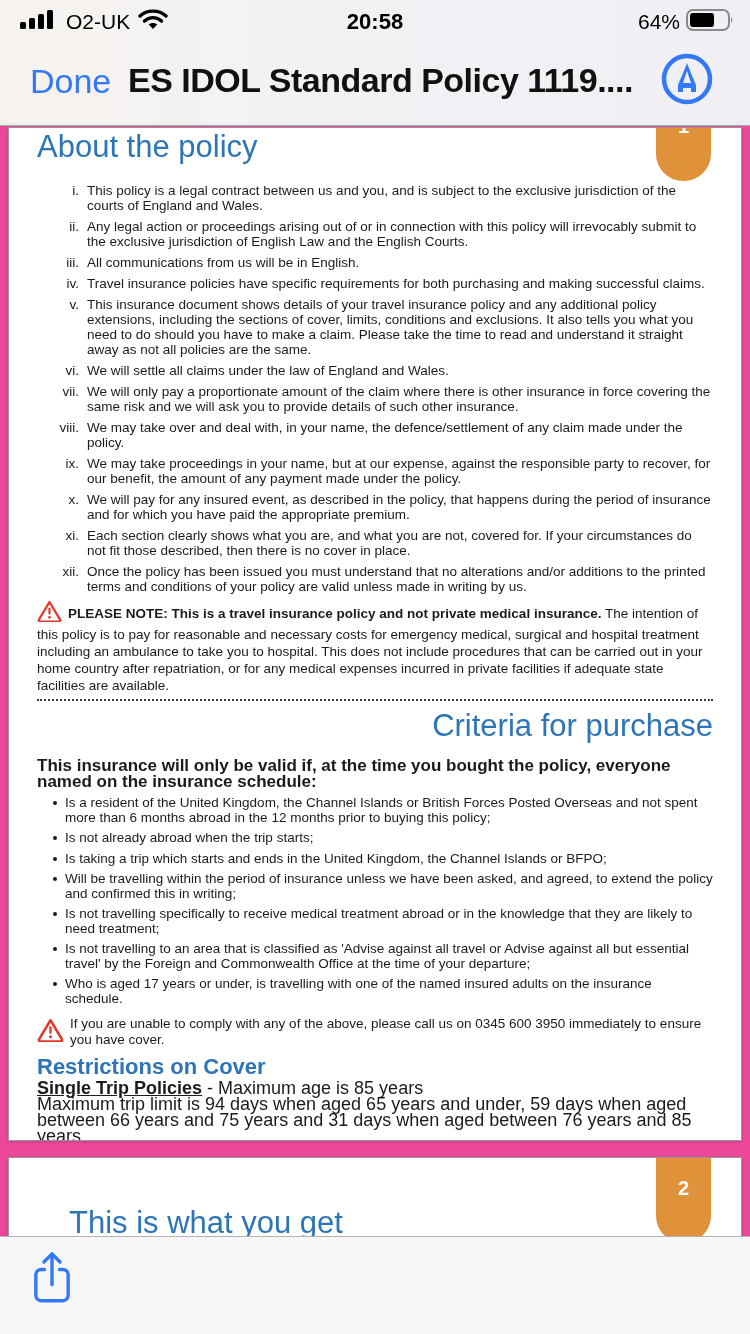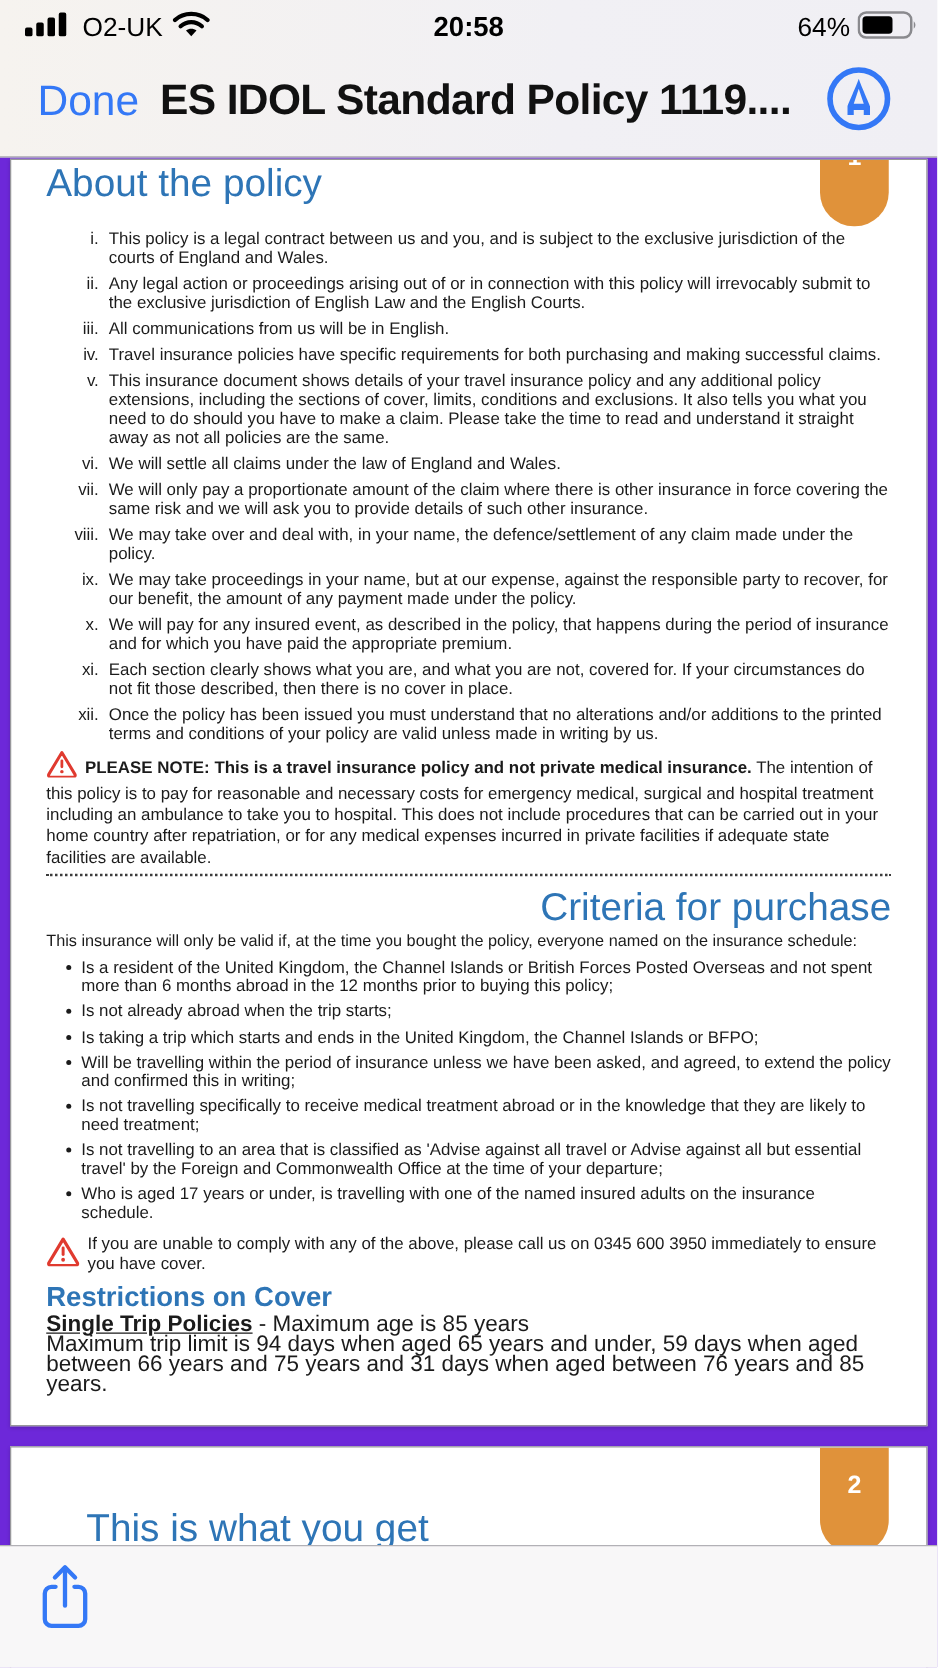--- a/index.html
+++ b/index.html
@@ -26,21 +26,21 @@
     position:absolute; left:30px; top:22px; font-size:34px; font-weight:500;
     color:#3478F6; background:none; border:none; cursor:pointer;
     font-family:"Liberation Sans","DejaVu Sans",sans-serif;
   }
   .nav-title {
     position:absolute; left:128px; top:21px; width:520px; font-size:34px; font-weight:700;
     color:#111; white-space:nowrap; overflow:hidden; letter-spacing:-0.5px;
   }
   .markup-btn { position:absolute; right:36px; top:12px; width:54px; height:54px; background:none; border:none; cursor:pointer; padding:0; }
   
-  .doc-area { position:absolute; top:126px; left:0; right:0; bottom:0; background:#6d28d9; overflow:hidden; }
+  .doc-area { position:absolute; top:126px; left:0; right:0; bottom:0; background:#ec4899; overflow:hidden; }
   .page {
     position:absolute; left:8px; width:734px; background:#ffffff;
     border:1px solid #97979b; box-shadow:0 1px 3px rgba(0,0,0,0.18); overflow:hidden;
   }
   .page1 { top:1px; height:1014px; padding:0 28px; }
   .page2 { top:1031px; height:220px; padding:0 28px; }
   .page-tab {
     position:absolute; right:30px; width:55px; height:85px;
     border-radius:0 0 27px 27px; text-align:center;
   }
@@ -53,21 +53,21 @@
   .roman-list { margin-top:19px; }
   .roman-item { display:flex; margin-bottom:6px; font-size:13.5px; line-height:15px; }
   .roman-item .rn { width:50px; flex-shrink:0; text-align:right; padding-right:8px; }
   .roman-item .rt { flex:1; }
   
   .note-para { margin-top:2px; font-size:13.5px; line-height:17px; }
   .note-para .b { font-weight:700; }
   .tri-inline { display:inline-block; vertical-align:-4px; margin-right:6px; }
   .dotted-sep { margin-top:5px; border-top:2px dotted #3c3c3c; height:0; }
   .h1-criteria { margin-top:8px;text-align:right; }
-  .criteria-intro { margin-top:2px; font-size:13px; line-height:16px; font-weight:400; }
+  .criteria-intro { margin-top:15px; font-size:17px; line-height:16px; font-weight:700; }
   .bullet-list { margin-top:6px; }
   .bullet-item { display:flex; margin-bottom:6px; font-size:13.5px; line-height:14.5px; }
   .bullet-item .dot { width:4px; height:4px; border-radius:50%; background:#1b1b1b; margin:5px 8px 0 16px; flex-shrink:0; }
   .warn-row { display:flex; margin-top:10px; font-size:13.5px; line-height:16px; }
   .warn-row .warn-svg { flex-shrink:0; margin-right:6px; margin-top:2px; }
   .h2 { font-size:22px; line-height:26px; margin-top:6px; font-weight:700; }
   .restr-line { font-size:18px; line-height:16px; }
   .restr-title { font-weight:700; text-decoration:underline; }
   
   .toolbar {

